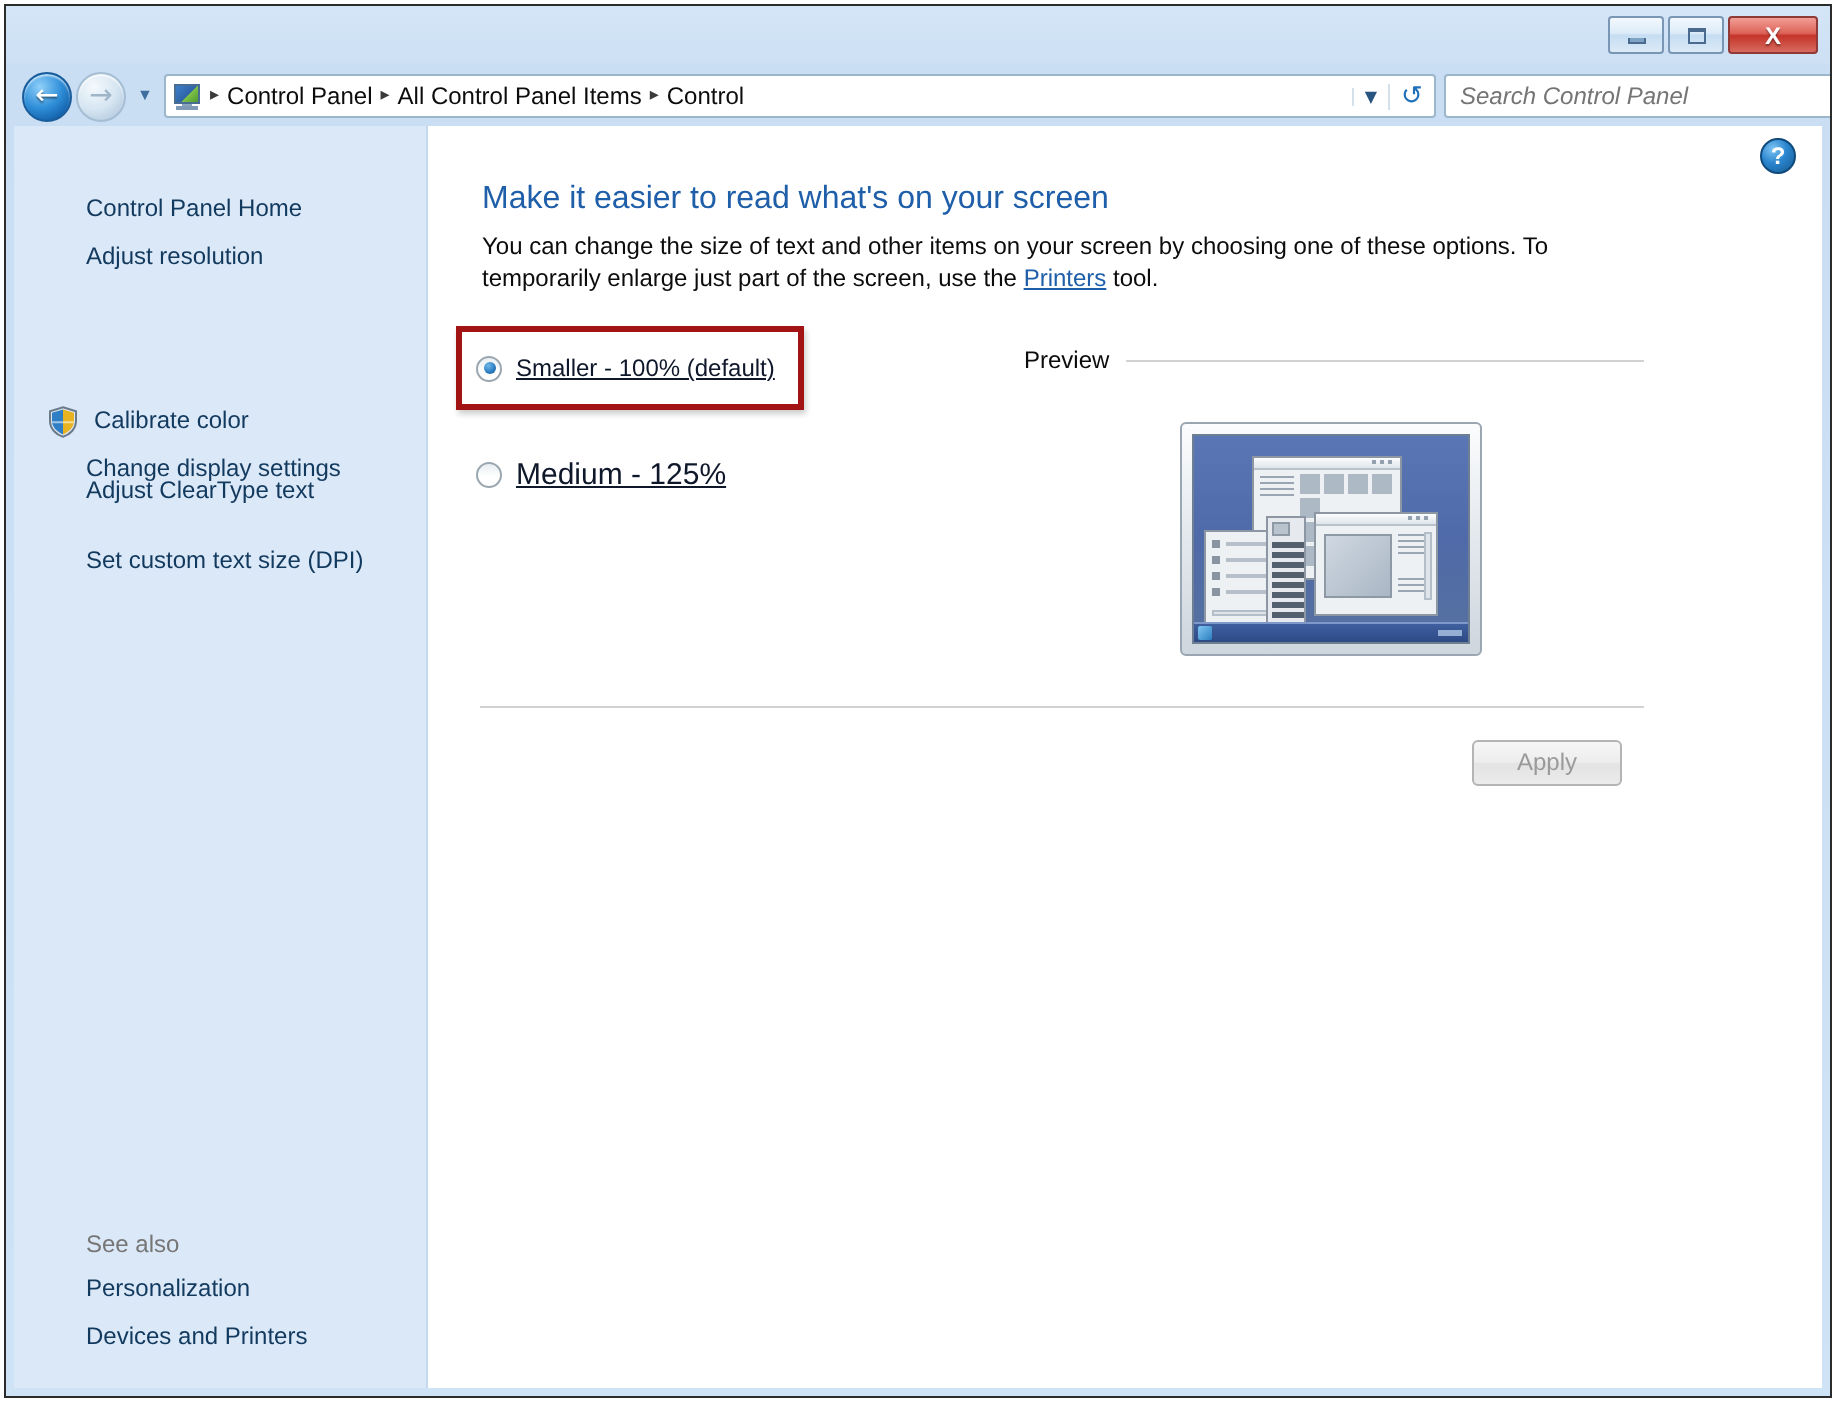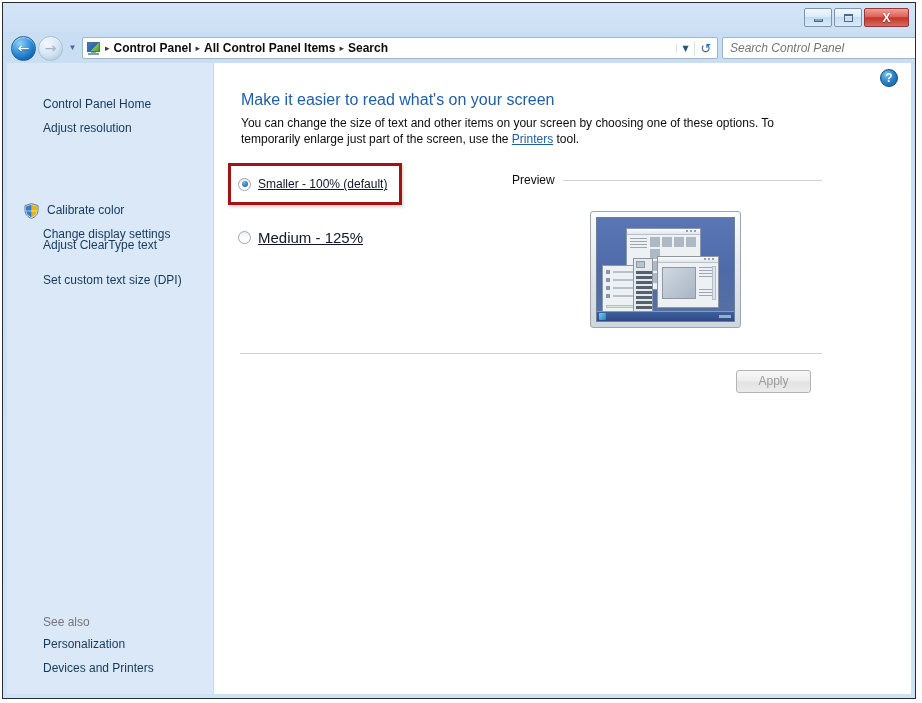--- a/index.html
+++ b/index.html
@@ -173,21 +173,20 @@
     display: flex;
     align-items: center;
     font-size: 12px;
     color: #0c0c0c;
     overflow: hidden;
     white-space: nowrap;
   }
   .crumb {
     padding: 1px 3px;
     color: #0c0c0c;
-    font-weight: bold;
   }
   .crumb-sep {
     color: #3a3a3a;
     font-size: 9px;
     padding: 0 1px;
     font-family: "DejaVu Sans", sans-serif;
   }
   .addr-drop {
     flex: none;
     width: 17px;
@@ -485,21 +484,21 @@
         <span class="mon-ic-body"></span>
         <span class="mon-ic-stand"></span>
         <span class="mon-ic-base"></span>
       </div>
       <div class="crumbs">
         <span class="crumb-sep">▸</span>
         <span class="crumb">Control Panel</span>
         <span class="crumb-sep">▸</span>
         <span class="crumb">All Control Panel Items</span>
         <span class="crumb-sep">▸</span>
-        <span class="crumb">Search</span>
+        <span class="crumb">Control</span>
       </div>
       <div class="addr-drop">▼</div>
       <div class="refresh-btn">↺</div>
     </div>
 
     <div class="searchbox">
       <input type="text" placeholder="Search Control Panel" style="">
 
     </div>
   </div>

